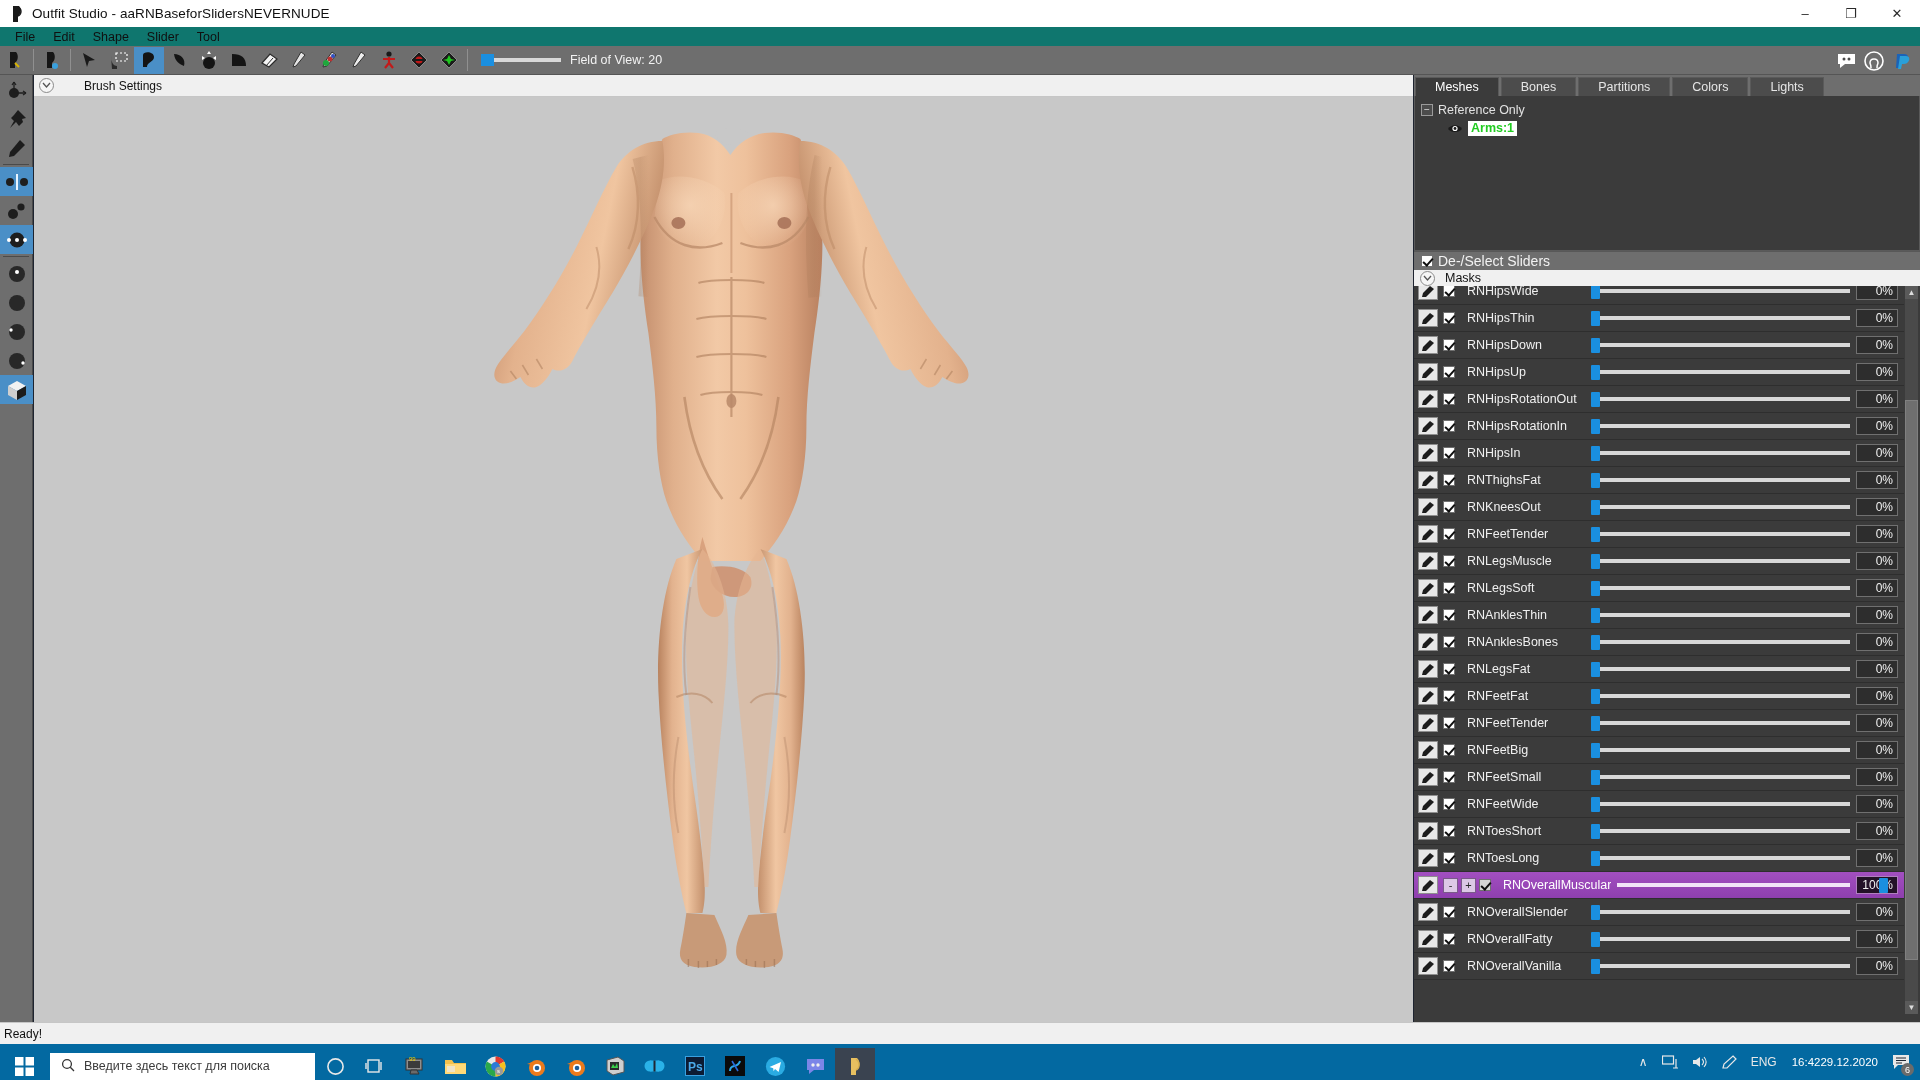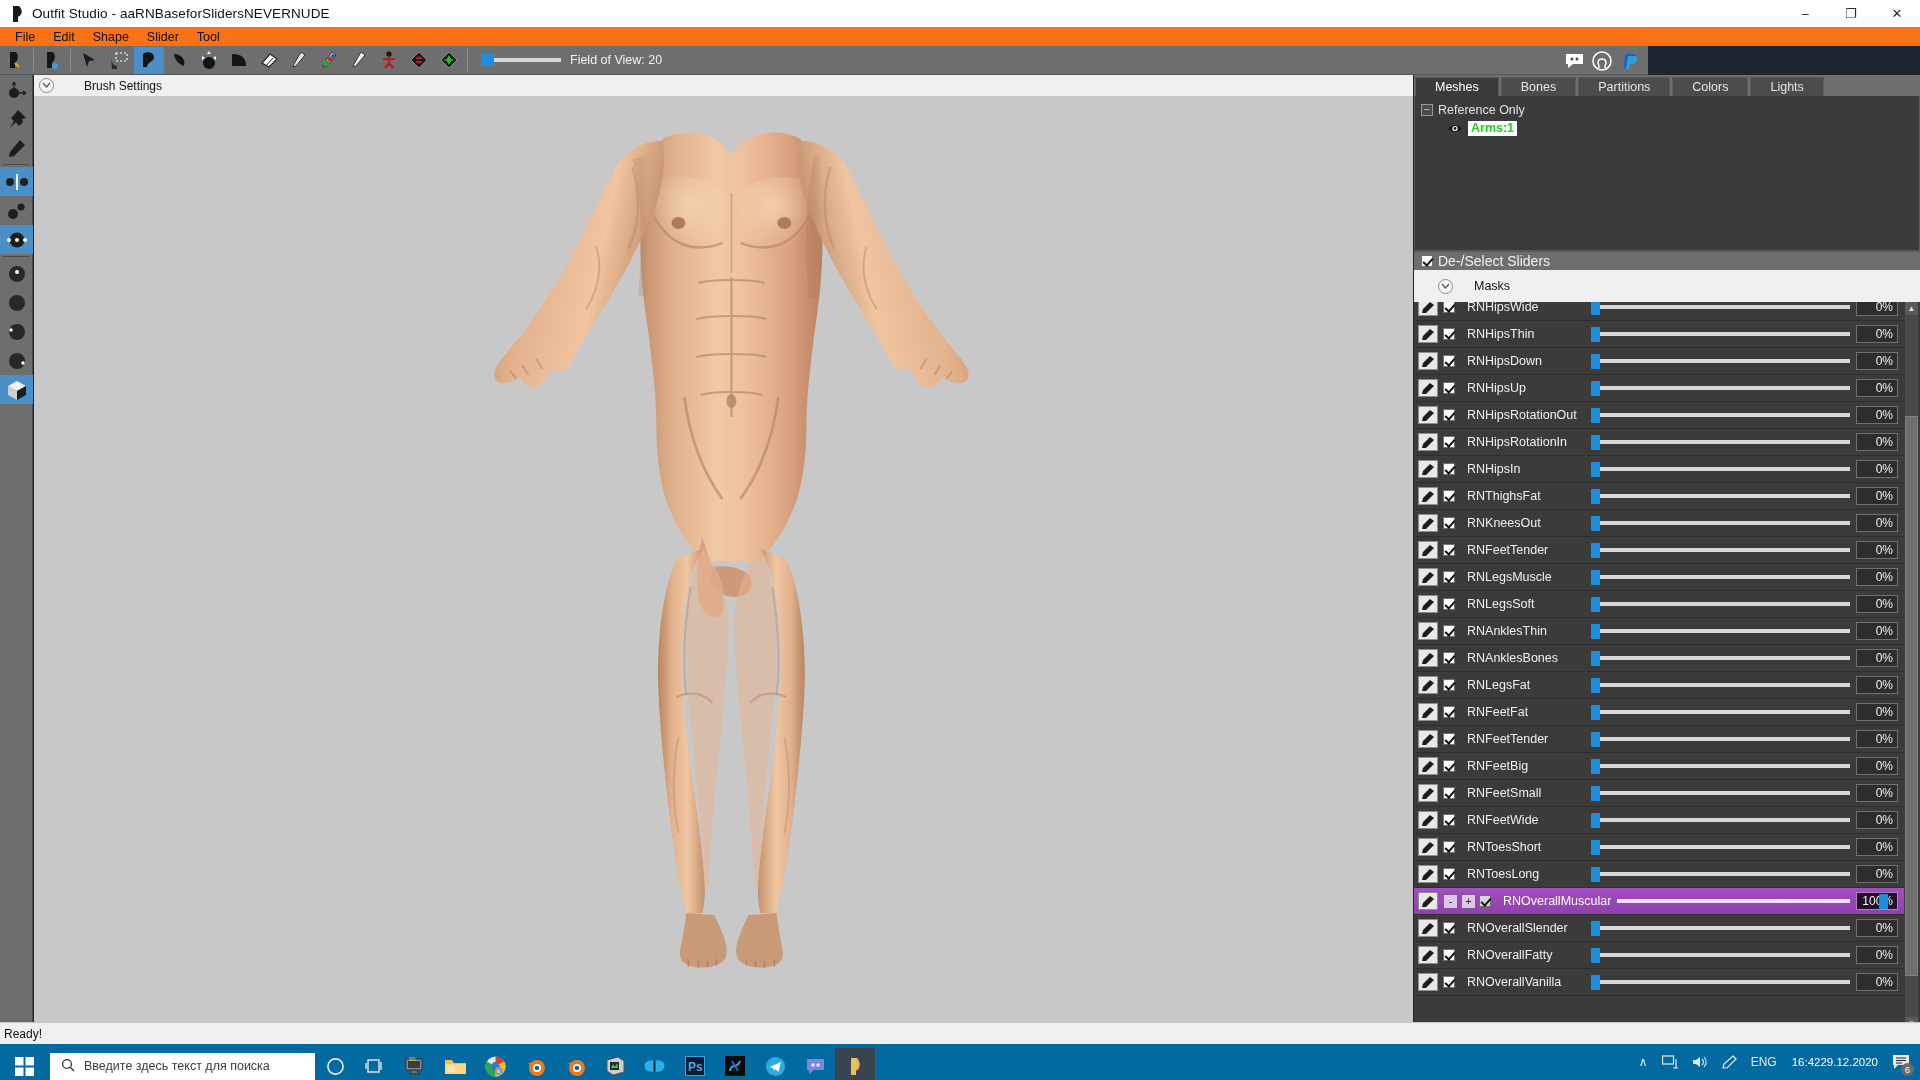--- a/index.html
+++ b/index.html
@@ -20,27 +20,27 @@
   .title-icon{ width:22px; height:22px; margin-left:6px; position:relative; }
   .title-icon svg{ display:block; }
   .title-text{ font-size:13.5px; color:#101010; margin-left:4px; letter-spacing:.1px;}
   .win-btns{ position:absolute; right:0; top:0; height:27px; display:flex; }
   .win-btn{ width:46px; height:27px; display:flex; align-items:center; justify-content:center;
             color:#2a2a2a; font-size:13px; }
 
   
   .menubar{
     position:absolute; left:0; top:27px; width:1920px; height:19px;
-    background:#f97316; display:flex; align-items:center; padding-left:6px;
+    background:#0f766e; display:flex; align-items:center; padding-left:6px;
   }
   .menuitem{ font-size:12.5px; color:#101010; padding:1px 9px; }
 
   
   .toolbar{
-    position:absolute; left:0; top:46px; width:1648px; height:29px;
+    position:absolute; left:0; top:46px; width:1920px; height:29px;
     background:#6e6e6e; display:flex; align-items:center;
     border-bottom:1px solid #555;
   }
   .tb-sep{ width:1px; height:22px; background:#909090; margin:0 3px; }
   .tb-btn{ width:30px; height:27px; display:flex; align-items:center; justify-content:center;
            position:relative; }
   .tb-btn.active{ background:#4a8fc7; }
 
   .fov-wrap{ display:flex; align-items:center; margin-left:10px; gap:9px; }
   .fov-slider{ position:relative; width:80px; height:12px; }
@@ -121,21 +121,21 @@
     width:12px;height:12px;background:#fff;border:1px solid #707070;position:relative;flex:none;
   }
   .cb.checked::after{
     content:""; position:absolute; left:3px; top:0px; width:4px; height:8px;
     border:solid #101010; border-width:0 2px 2px 0; transform:rotate(42deg);
   }
   .cb.dim{ background:#d5d5d5; }
   .deselect-bar .lbl{ font-size:14px; color:#f2f2f2; }
 
   .masks-bar{
-    height:32px; background:#f0f0f0; display:flex; align-items:center; gap:21px; padding-left:24px;
+    height:16px; background:#f0f0f0; display:flex; align-items:center; gap:10px; padding-left:6px;
   }
   .masks-bar .lbl{ font-size:12.5px; color:#111; }
 
   
   .slider-area{ position:relative; height:728px; background:#3b3b3b; overflow:hidden; }
   .slider-list{ position:absolute; left:0; top:-8px; width:490px; }
   .srow{
     height:27px; background:#3b3b3b; display:flex; align-items:center;
     border-bottom:1px solid #2e2e2e; padding-left:4px;
   }

